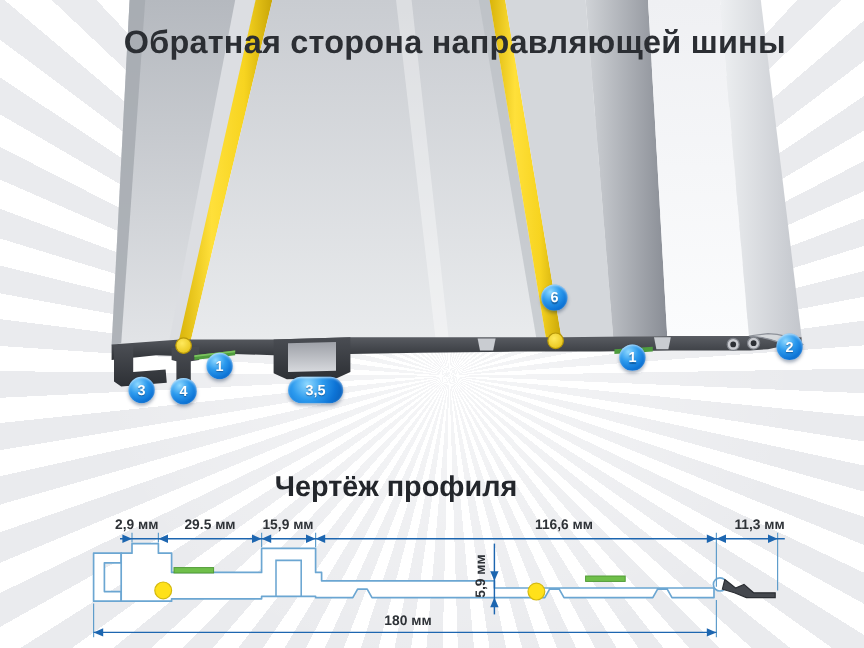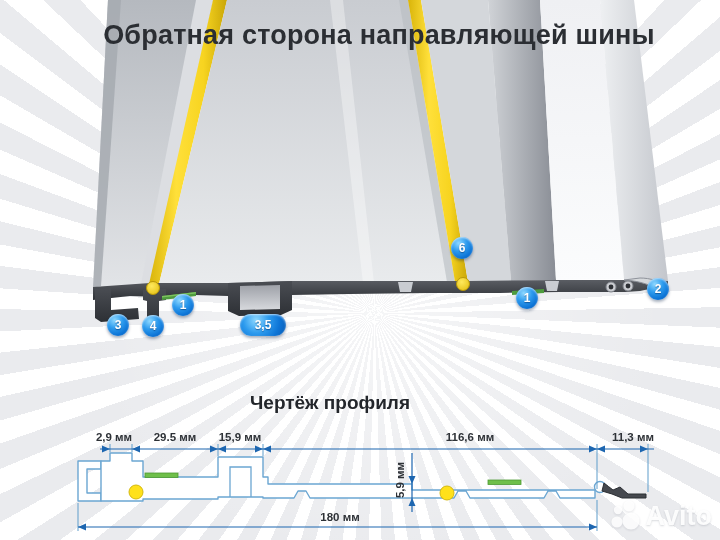--- a/index.html
+++ b/index.html
@@ -4,21 +4,21 @@
 <style>
   html,body{margin:0;padding:0;}
   body{width:720px;height:540px;overflow:hidden;font-family:"Liberation Sans",sans-serif;background:#fff;}
   .stage{position:relative;width:720px;height:540px;overflow:hidden;
     background:
       radial-gradient(ellipse at 52% 58%, rgba(255,255,255,.55) 0%, rgba(255,255,255,0) 55%),
       repeating-conic-gradient(from 0deg at 52% 58%, #ffffff 0deg 3.2deg, #eaebee 3.2deg 6.6deg);}
   .title{position:absolute;top:20px;left:0;width:700px;text-align:center;
     font-size:27px;font-weight:700;color:#2b2e33;letter-spacing:.2px;padding-left:29px;}
   .subtitle{position:absolute;top:392px;left:0;width:660px;text-align:center;
-    font-size:19px;font-weight:700;color:#23262b;}
+    font-size:24px;font-weight:700;color:#23262b;}
   svg.art{position:absolute;left:0;top:0;}
   .co{position:absolute;width:22px;height:22px;border-radius:50%;
     background:radial-gradient(circle at 35% 28%, #8ed8ff 0%, #2d9bee 38%, #0d74d6 70%, #0a5ab2 100%);
     box-shadow:0 2px 3px rgba(0,30,70,.35), inset 0 1px 2px rgba(255,255,255,.65);
     color:#fff;font-size:12px;font-weight:700;display:flex;align-items:center;justify-content:center;
     text-shadow:0 1px 1px rgba(0,40,90,.5);}
   .co.pill{width:46px;border-radius:11px;text-align:center;}
   .wm{position:absolute;right:8px;bottom:8px;display:flex;align-items:center;gap:5px;
     color:rgba(255,255,255,.92);font-size:27px;font-weight:700;
     text-shadow:0 1px 2px rgba(120,125,135,.28);}
@@ -176,23 +176,14 @@
   <div class="subtitle">Чертёж профиля</div>
 
   <div class="co" style="left:107px;top:314px;">3</div>
   <div class="co" style="left:142px;top:315px;">4</div>
   <div class="co" style="left:172px;top:294px;">1</div>
   <div class="co pill" style="left:240px;top:314px;">3,5</div>
   <div class="co" style="left:451px;top:237px;">6</div>
   <div class="co" style="left:516px;top:287px;">1</div>
   <div class="co" style="left:647px;top:278px;">2</div>
 
-  <div class="wm">
-    <svg width="30" height="32" viewBox="0 0 30 32">
-      <circle cx="7" cy="10" r="4.2" fill="rgba(255,255,255,.92)"></circle>
-      <circle cx="18" cy="6" r="5.6" fill="rgba(255,255,255,.92)"></circle>
-      <circle cx="6" cy="22" r="5.6" fill="rgba(255,255,255,.92)"></circle>
-      <circle cx="20" cy="21" r="8.6" fill="rgba(255,255,255,.92)"></circle>
-    </svg>
-    <span>Avito</span>
-  </div>
 
 </div>
 
 </body></html>

